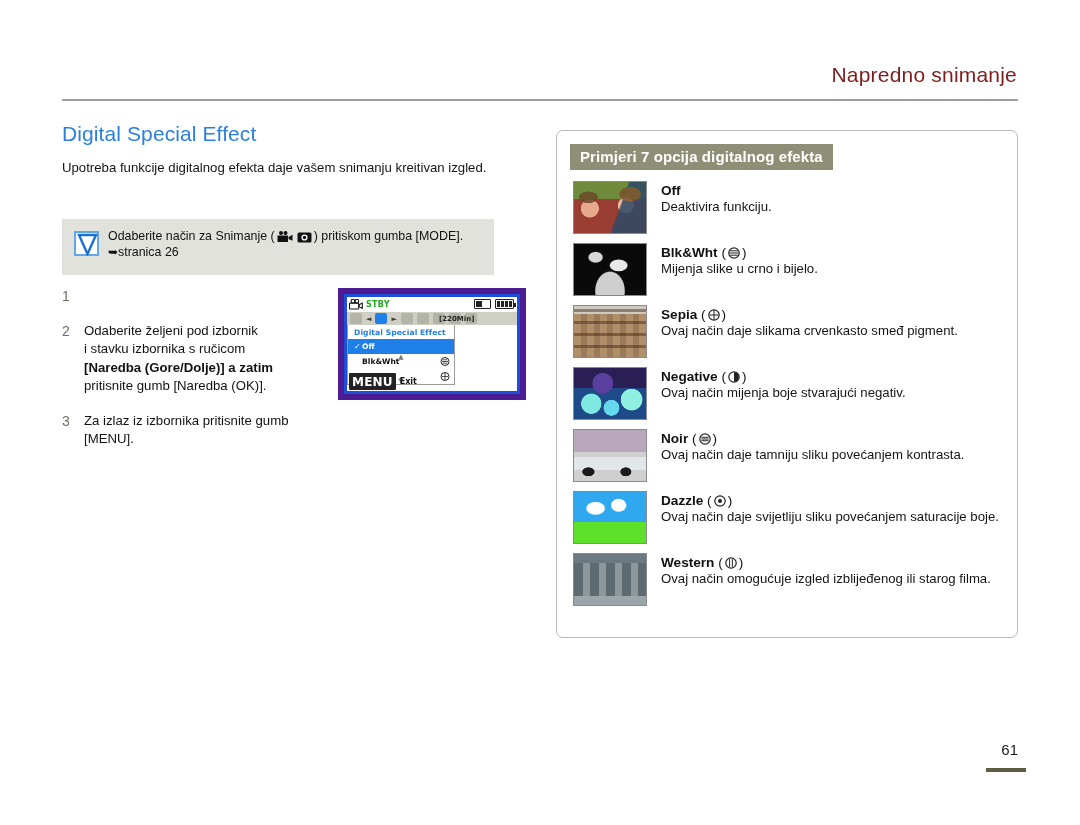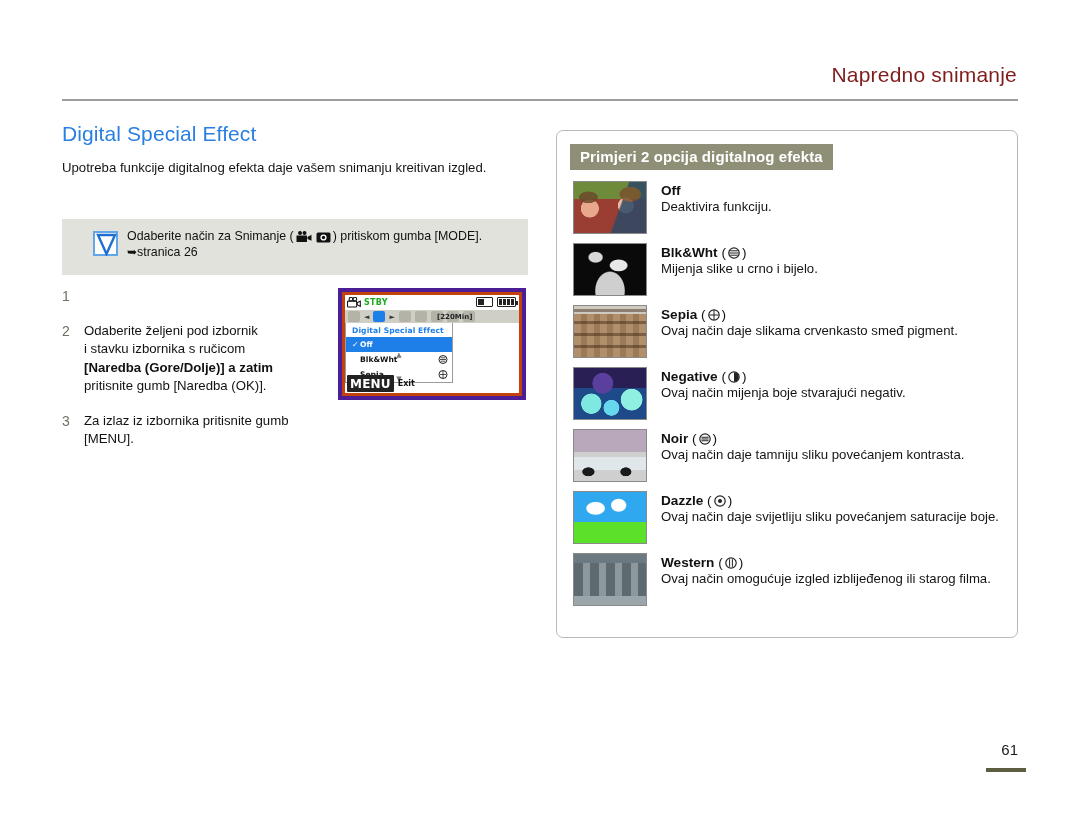--- a/index.html
+++ b/index.html
@@ -40,23 +40,23 @@
   .intro {
     font-size: 13.2px;
     line-height: 16.5px;
     color: #151515;
     width: 462px;
   }
 
   
   .tipbox {
     position: absolute; left: 62px; top: 219px;
-    width: 466px; height: 56px;
+    width: 432px; height: 56px;
     background: #e2e2dc;
-    display: flex; align-items: flex-start; padding-left: 19px;
+    display: flex; align-items: flex-start;
   }
   .tip-icon {
     width: 25px; height: 25px;
     margin: 12px 9px 0 12px;
     border: 2px solid #62a5e8;
     background: #ffffff;
     flex: none;
     position: relative;
   }
   .tip-icon svg { position: absolute; left: 1px; top: 0px; }
@@ -78,22 +78,22 @@
     font-size: 14px; color: #6f6f62;
     line-height: 18.5px;
   }
   .step-body { font-size: 13.2px; line-height: 18.5px; color: #121212; }
   .step-body b { font-weight: 700; }
 
   
   .lcd-wrap {
     position: absolute; left: 338px; top: 288px;
     width: 188px; height: 112px;
-    border: 4px solid #4c1d95;
-    background: #c2410c;
+    border: 6px solid #4c1d95;
+    background: #1d4ed8;
     padding: 3px;
   }
   .lcd {
     position: relative; width: 100%; height: 100%;
     background: #ffffff;
     font-family: "DejaVu Sans", sans-serif;
   }
   .lcd-statusbar {
     height: 14px; display: flex; align-items: center;
     padding: 0 2px; position: relative;
@@ -384,21 +384,21 @@
 
       <div class="lcd-exit">
         <span class="menu-badge">MENU</span>
         <span class="exit-lbl">Exit</span>
       </div>
 
     </div>
   </div>
 
   <div class="panel">
-    <div class="panel-header">Primjeri 2 opcija digitalnog efekta</div>
+    <div class="panel-header">Primjeri 7 opcija digitalnog efekta</div>
 
     <div class="effects">
 
       <div class="effect">
         <div class="thumb th-off"></div>
         <div class="eff-text">
           <div class="eff-name">
             <span>Off</span>
           </div>
           <div class="eff-desc">Deaktivira funkciju.</div>

